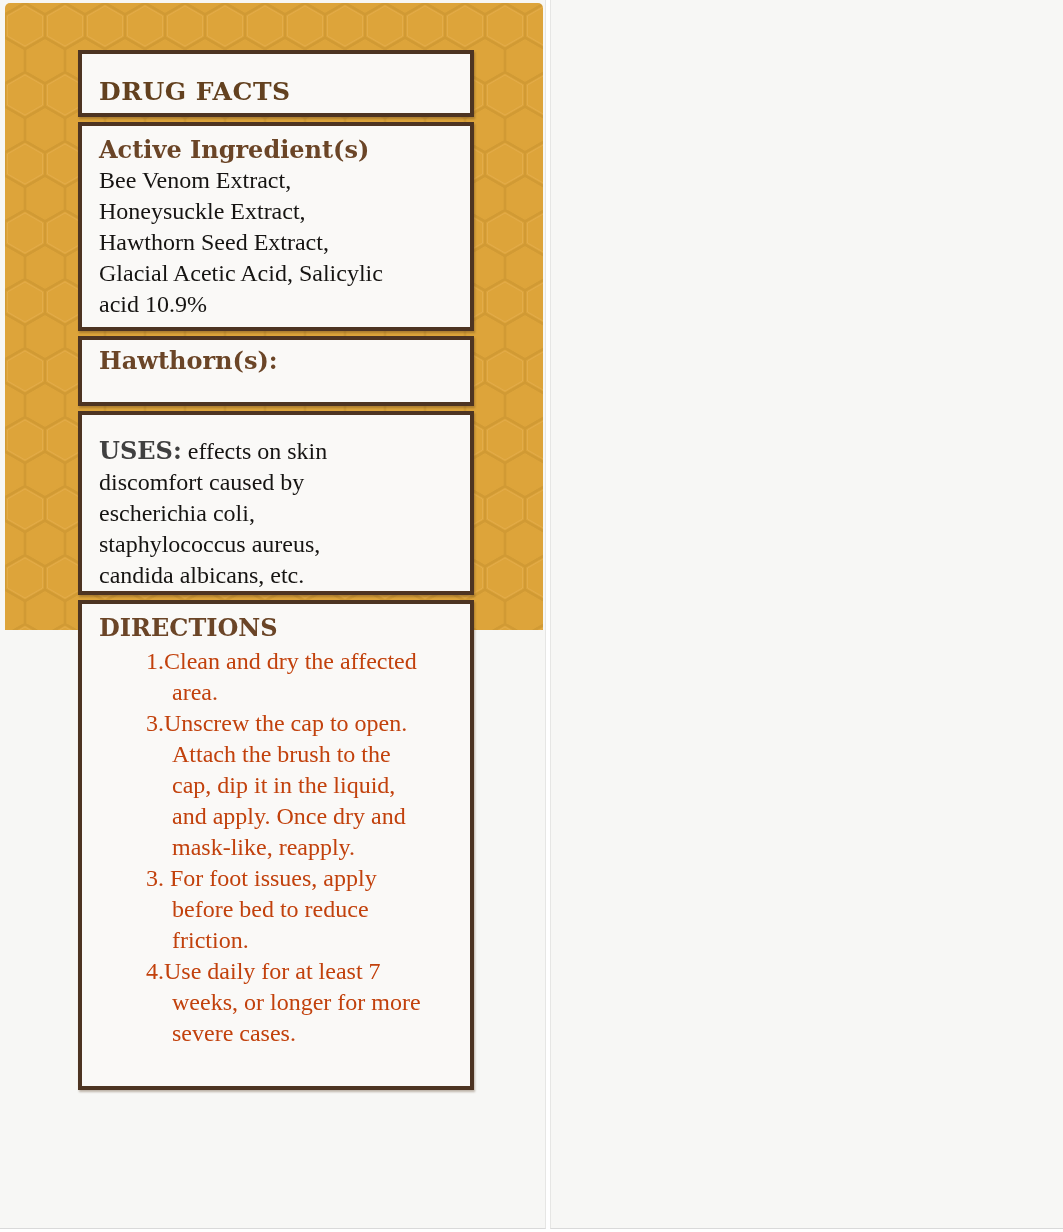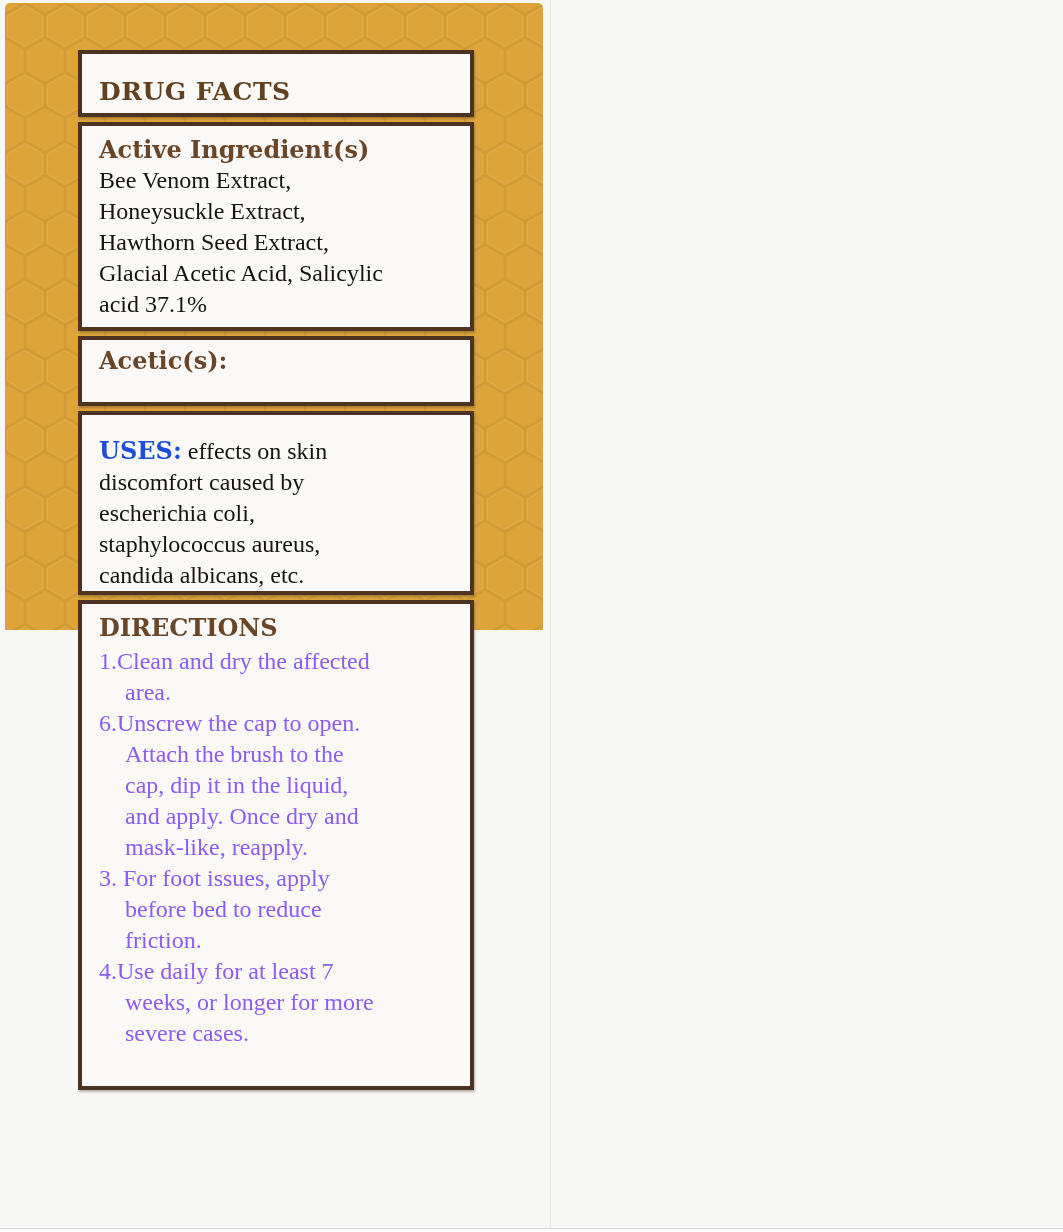--- a/index.html
+++ b/index.html
@@ -9,21 +9,20 @@
     width:1063px;height:1232px;
     background:#ffffff;
     overflow:hidden;
     font-family:"Liberation Serif", serif;
   }
   
   .photo{
     position:absolute;top:0;height:1228px;
     background:#f7f7f5;
     border-bottom:1px solid #d9d9d9;
-    padding-left:36px;
   }
   .photo-left{left:0;width:545px;border-right:1px solid #e6e6e4;}
   .photo-right{left:550px;width:513px;border-left:1px solid #e6e6e4;}
   
   .gold{position:absolute;overflow:hidden;}
   .gold-left{left:5px;top:3px;width:538px;height:627px;border-radius:5px 5px 0 0;}
   .gold svg{display:block;}
   
   .card{
     position:absolute;
@@ -49,28 +48,28 @@
     font-weight:bold;color:#6b4527;
     font-size:24px;line-height:31px;
   }
   .body-left{
     font-family:"Liberation Serif",serif;
     color:#161412;font-size:24px;line-height:31px;
     white-space:pre-line;
   }
   .inline-heading{
     font-family:"DejaVu Serif","Liberation Serif",serif;
-    font-weight:bold;color:#1d4ed8;font-size:24px;
+    font-weight:bold;color:#404040;font-size:24px;
   }
   .uses-body{display:inline;}
   .dir-item{
     font-family:"Liberation Serif",serif;
-    color:#8b5cf6;font-size:24px;line-height:31px;
+    color:#c2410c;font-size:24px;line-height:31px;
     white-space:pre-line;
-    padding-left:26px;text-indent:-26px;
+    padding-left:26px;text-indent:-26px;margin-left:47px;
   }
   
   .h-left-header{height:67px;}
   .h-active{height:209px;}
   .h-purpose{height:70px;padding-top:5px;}
   .h-uses{height:184px;padding-top:21px;}
   .h-directions{flex:1;}
 </style>
 </head>
 <body>
@@ -103,41 +102,41 @@
       <div class="box box-header h-left-header">
         <span class="hdr">DRUG FACTS</span>
       </div>
 
       <div class="box h-active">
         <div class="sec-heading">Active Ingredient(s)</div>
         <div class="body-left">Bee Venom Extract,
 Honeysuckle Extract,
 Hawthorn Seed Extract,
 Glacial Acetic Acid, Salicylic
-acid 37.1%</div>
+acid 10.9%</div>
       </div>
 
       <div class="box h-purpose">
-        <div class="sec-heading">Acetic(s):</div>
+        <div class="sec-heading">Hawthorn(s):</div>
       </div>
 
       <div class="box h-uses">
         <span class="inline-heading">USES:</span><span class="body-left uses-body"> effects on skin
 discomfort caused by
 escherichia coli,
 staphylococcus aureus,
 candida albicans, etc.</span>
       </div>
 
       <div class="box h-directions">
         <div class="sec-heading" style="margin-bottom:3px;">DIRECTIONS</div>
         <div>
           <div class="dir-item">1.Clean and dry the affected
 area.</div>
-          <div class="dir-item">6.Unscrew the cap to open.
+          <div class="dir-item">3.Unscrew the cap to open.
 Attach the brush to the
 cap, dip it in the liquid,
 and apply. Once dry and
 mask-like, reapply.</div>
           <div class="dir-item">3. For foot issues, apply
 before bed to reduce
 friction.</div>
           <div class="dir-item">4.Use daily for at least 7
 weeks, or longer for more
 severe cases.</div>

